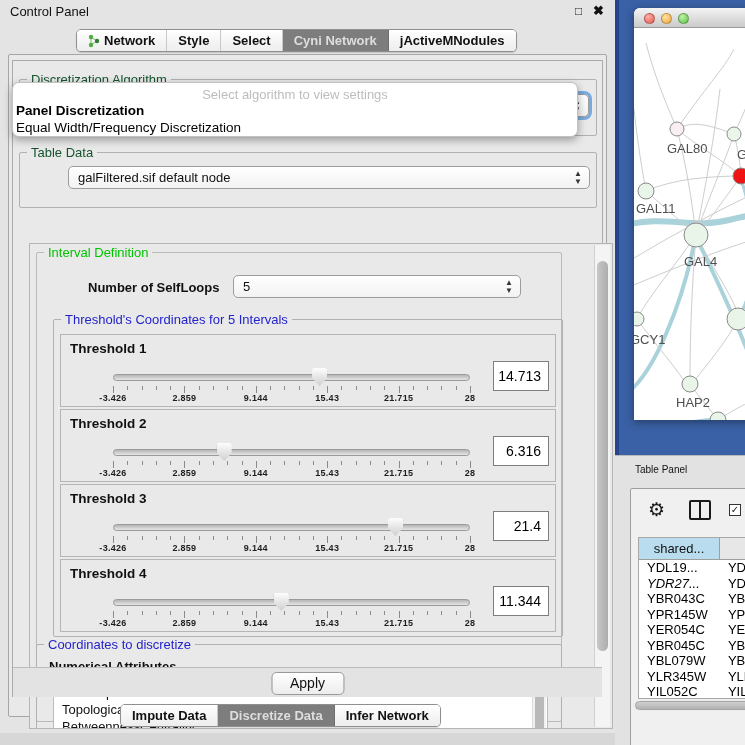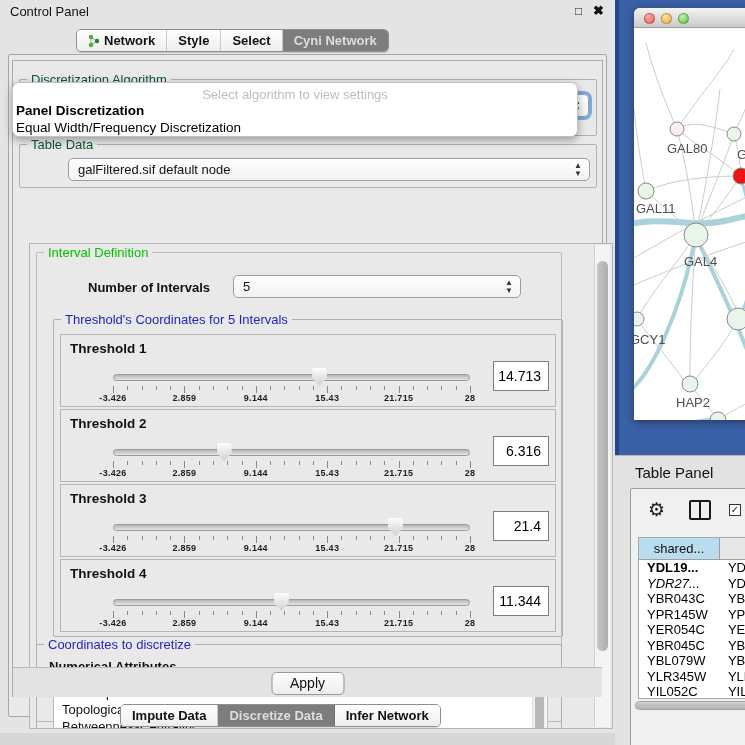--- a/index.html
+++ b/index.html
@@ -79,21 +79,21 @@
   .net-frame { position:absolute; left:0; top:0; width:130px; height:455px; background:#3a60a5; border-left:4px solid #27458c; }
   .mac-window { position:absolute; left:15px; top:8px; width:130px; height:412px; border-radius:6px 6px 0 0; background:#fff; box-shadow:0 2px 8px rgba(0,0,0,0.4); }
   .mac-titlebar { position:absolute; left:0; top:0; width:100%; height:20px; border-radius:6px 6px 0 0; background:linear-gradient(#f4f4f4,#cacaca); border-bottom:1px solid #9b9b9b; }
   .traffic { position:absolute; top:5px; width:11px; height:11px; border-radius:50%; border:1px solid rgba(0,0,0,0.25); }
   .net-canvas { position:absolute; left:0; top:21px; width:130px; height:391px; overflow:hidden; background:#fff; }
   .net-canvas svg text { font-family:"Liberation Sans",sans-serif; font-size:13px; fill:#4f4f4f; }
   .net-canvas svg .edge { fill:none; stroke:#cbcecb; stroke-width:1; }
   .net-canvas svg .edge.thick { stroke:#a9d2da; }
 
   .table-panel { position:absolute; left:0; top:455px; width:130px; height:290px; background:#e2e2e2; border-top:1px solid #b8b8b8; }
-  .tp-title { position:absolute; left:20px; top:8px; font-size:15px; color:#111; }
+  .tp-title { position:absolute; left:20px; top:8px; font-size:10px; color:#111; }
   .tp-box { position:absolute; left:15px; top:32px; width:130px; height:282px; background:#f0f0f0; border:1px solid #9e9e9e; border-radius:2px; }
   .tp-toolbar { position:absolute; left:0; top:0; width:100%; height:44px; }
   .gear-ic { position:absolute; left:17px; top:9px; font-size:19px; color:#1a1a1a; cursor:default; }
   .split-ic { position:absolute; left:58px; top:11px; width:22px; height:20px; border:2px solid #1a1a1a; border-radius:2px; cursor:default; }
   .split-ic::after { content:""; position:absolute; left:8px; top:0; width:2px; height:16px; background:#1a1a1a; }
   .chk-ic { position:absolute; top:15px; width:12px; height:12px; border:1.5px solid #333; font-size:10px; line-height:10px; text-align:center; color:#222; background:#fff; cursor:default; }
   .tp-table { position:absolute; left:7px; top:48px; width:150px; height:162px; background:#fff; border:1px solid #a8a8a8; font-size:13px; overflow:hidden; }
   .tp-header { display:flex; height:22px; border-bottom:1px solid #9e9e9e; }
   .tp-header .hcell { display:flex; align-items:center; justify-content:center; height:100%; border-right:1px solid #9e9e9e; background:#e7e7e7; color:#111; overflow:hidden; cursor:default; }
   .tp-header .hcell.selected { background:#b9dcee; }
@@ -131,46 +131,49 @@
         </div>
         <div class="tab">
           <span>Style</span>
         </div>
         <div class="tab">
           <span>Select</span>
         </div>
         <div class="tab selected">
           <span>Cyni Network</span>
         </div>
+        <div class="tab">
+          <span>jActiveMNodules</span>
+        </div>
       </div>
 
     <div class="cp-outer"></div>
     <div class="cp-content">
 
       <div class="groupbox" style="left:6px; top:18px; width:578px; height:57px;">
         <span class="group-title">Discretization Algorithm</span>
         <div class="combo focused" style="left:8px; top:14px; width:561px;">
           <span class="spinner">▲<br>▼</span>
         </div>
       </div>
 
-      <div class="groupbox" style="left:6px; top:83px; width:578px; height:44px;">
+      <div class="groupbox" style="left:6px; top:91px; width:578px; height:56px;">
         <span class="group-title">Table Data</span>
         <div class="combo" style="left:48px; top:13px; width:522px;">
           <span>galFiltered.sif default node</span>
           <span class="spinner">▲<br>▼</span>
         </div>
       </div>
 
       <div class="scroll-area">
 
         <div class="groupbox" style="left:6px; top:8px; width:526px; height:470px; border-color:#b9b9b9;">
           <span class="group-title green">Interval Definition</span>
 
-          <span class="label-bold" style="left:51px; top:27px;">Number of Intervals</span>
+          <span class="label-bold" style="left:51px; top:27px;">Number of SelfLoops</span>
           <div class="combo" style="left:196px; top:22px; width:288px;">
             <span>5</span>
             <span class="spinner">▲<br>▼</span>
           </div>
 
           <div class="groupbox" style="left:16px; top:66px; width:510px; height:318px;">
             <span class="group-title blue">Threshold's Coordinates for 5 Intervals</span>
             <div id="thresholds">
                 <div class="th-block" style="top: 14px;">
                   <div class="th-label">Threshold 1</div>
@@ -475,21 +478,21 @@
           <span class="chk-ic" style="left:98px;">✓</span>
 
         </div>
         <div class="tp-table">
           <div class="tp-header" id="tpHeader">
               <div class="hcell selected" style="width: 82px;">shared...</div>
               <div class="hcell" style="width: 68px;">na</div>
             </div>
           <div id="tpRows">
               <div class="tp-row">
-                <div class="cell" style="width: 82px; font-weight: bold;">YDL19...</div>
+                <div class="cell" style="width: 82px;">YDL19...</div>
                 <div class="cell" style="width: 68px;">YDL1</div>
               </div>
               <div class="tp-row">
                 <div class="cell" style="width: 82px; font-style: italic;">YDR27...</div>
                 <div class="cell" style="width: 68px;">YDR2</div>
               </div>
               <div class="tp-row">
                 <div class="cell" style="width: 82px;">YBR043C</div>
                 <div class="cell" style="width: 68px;">YBR0</div>
               </div>

